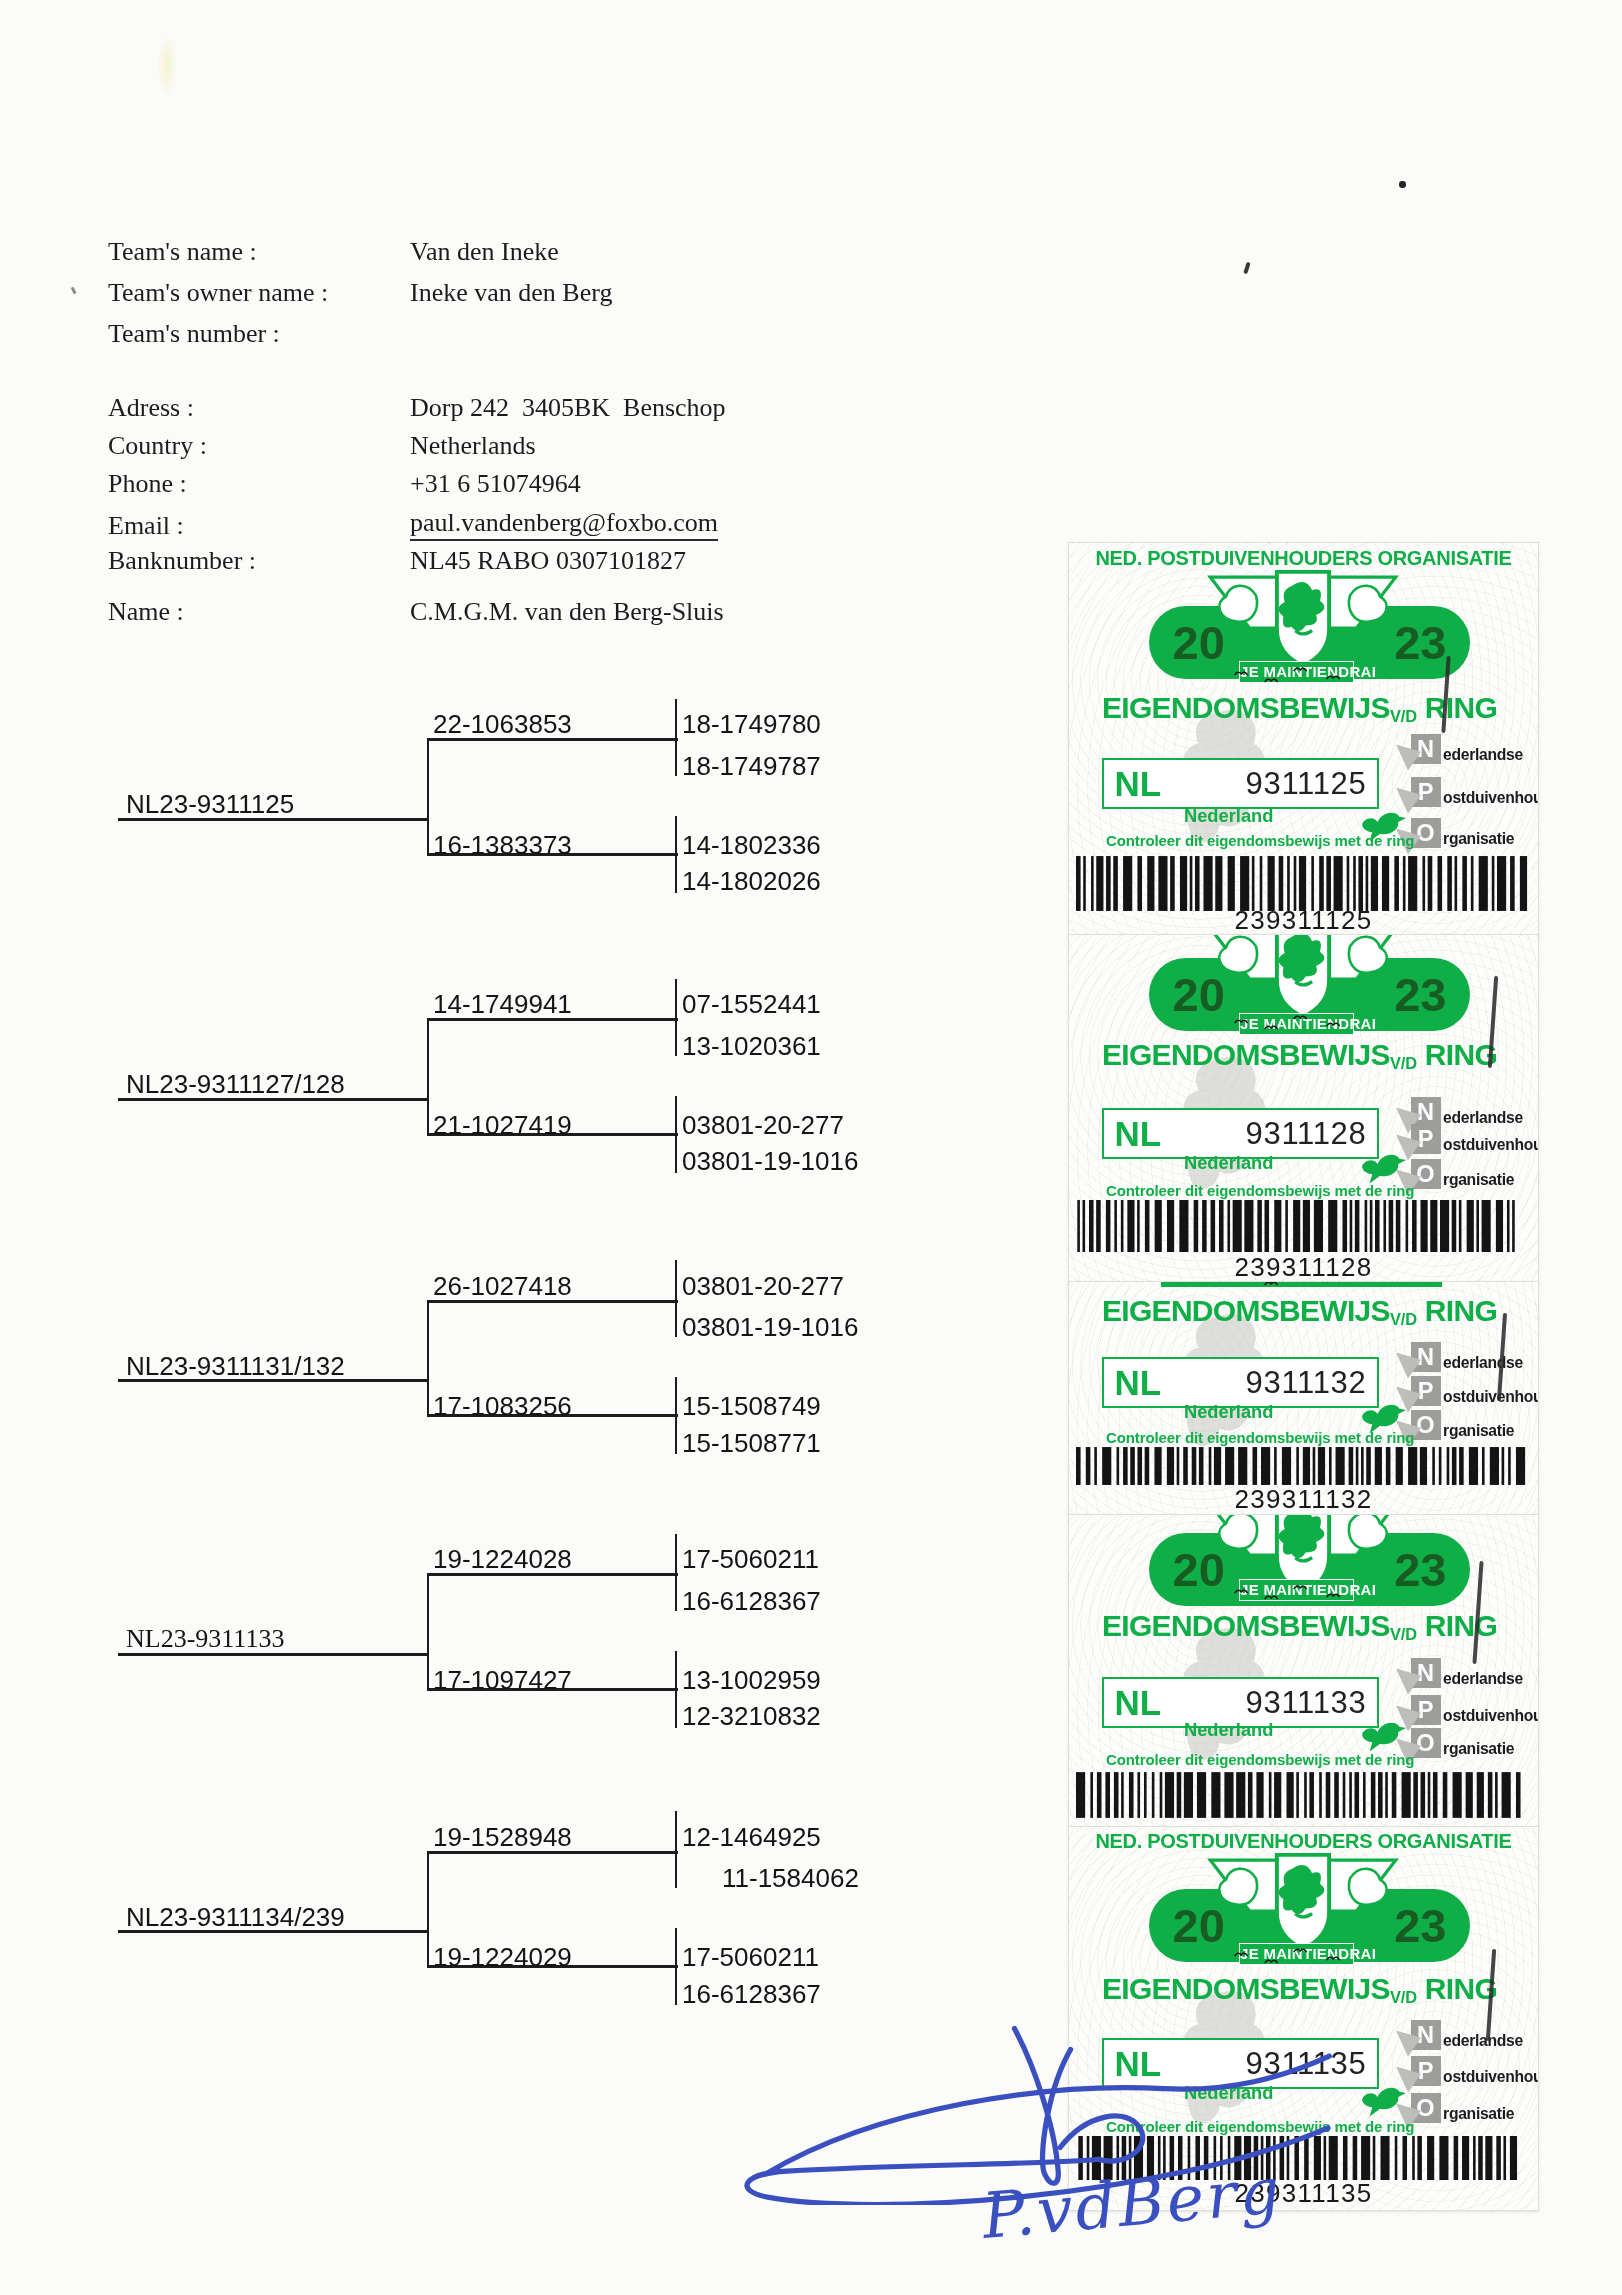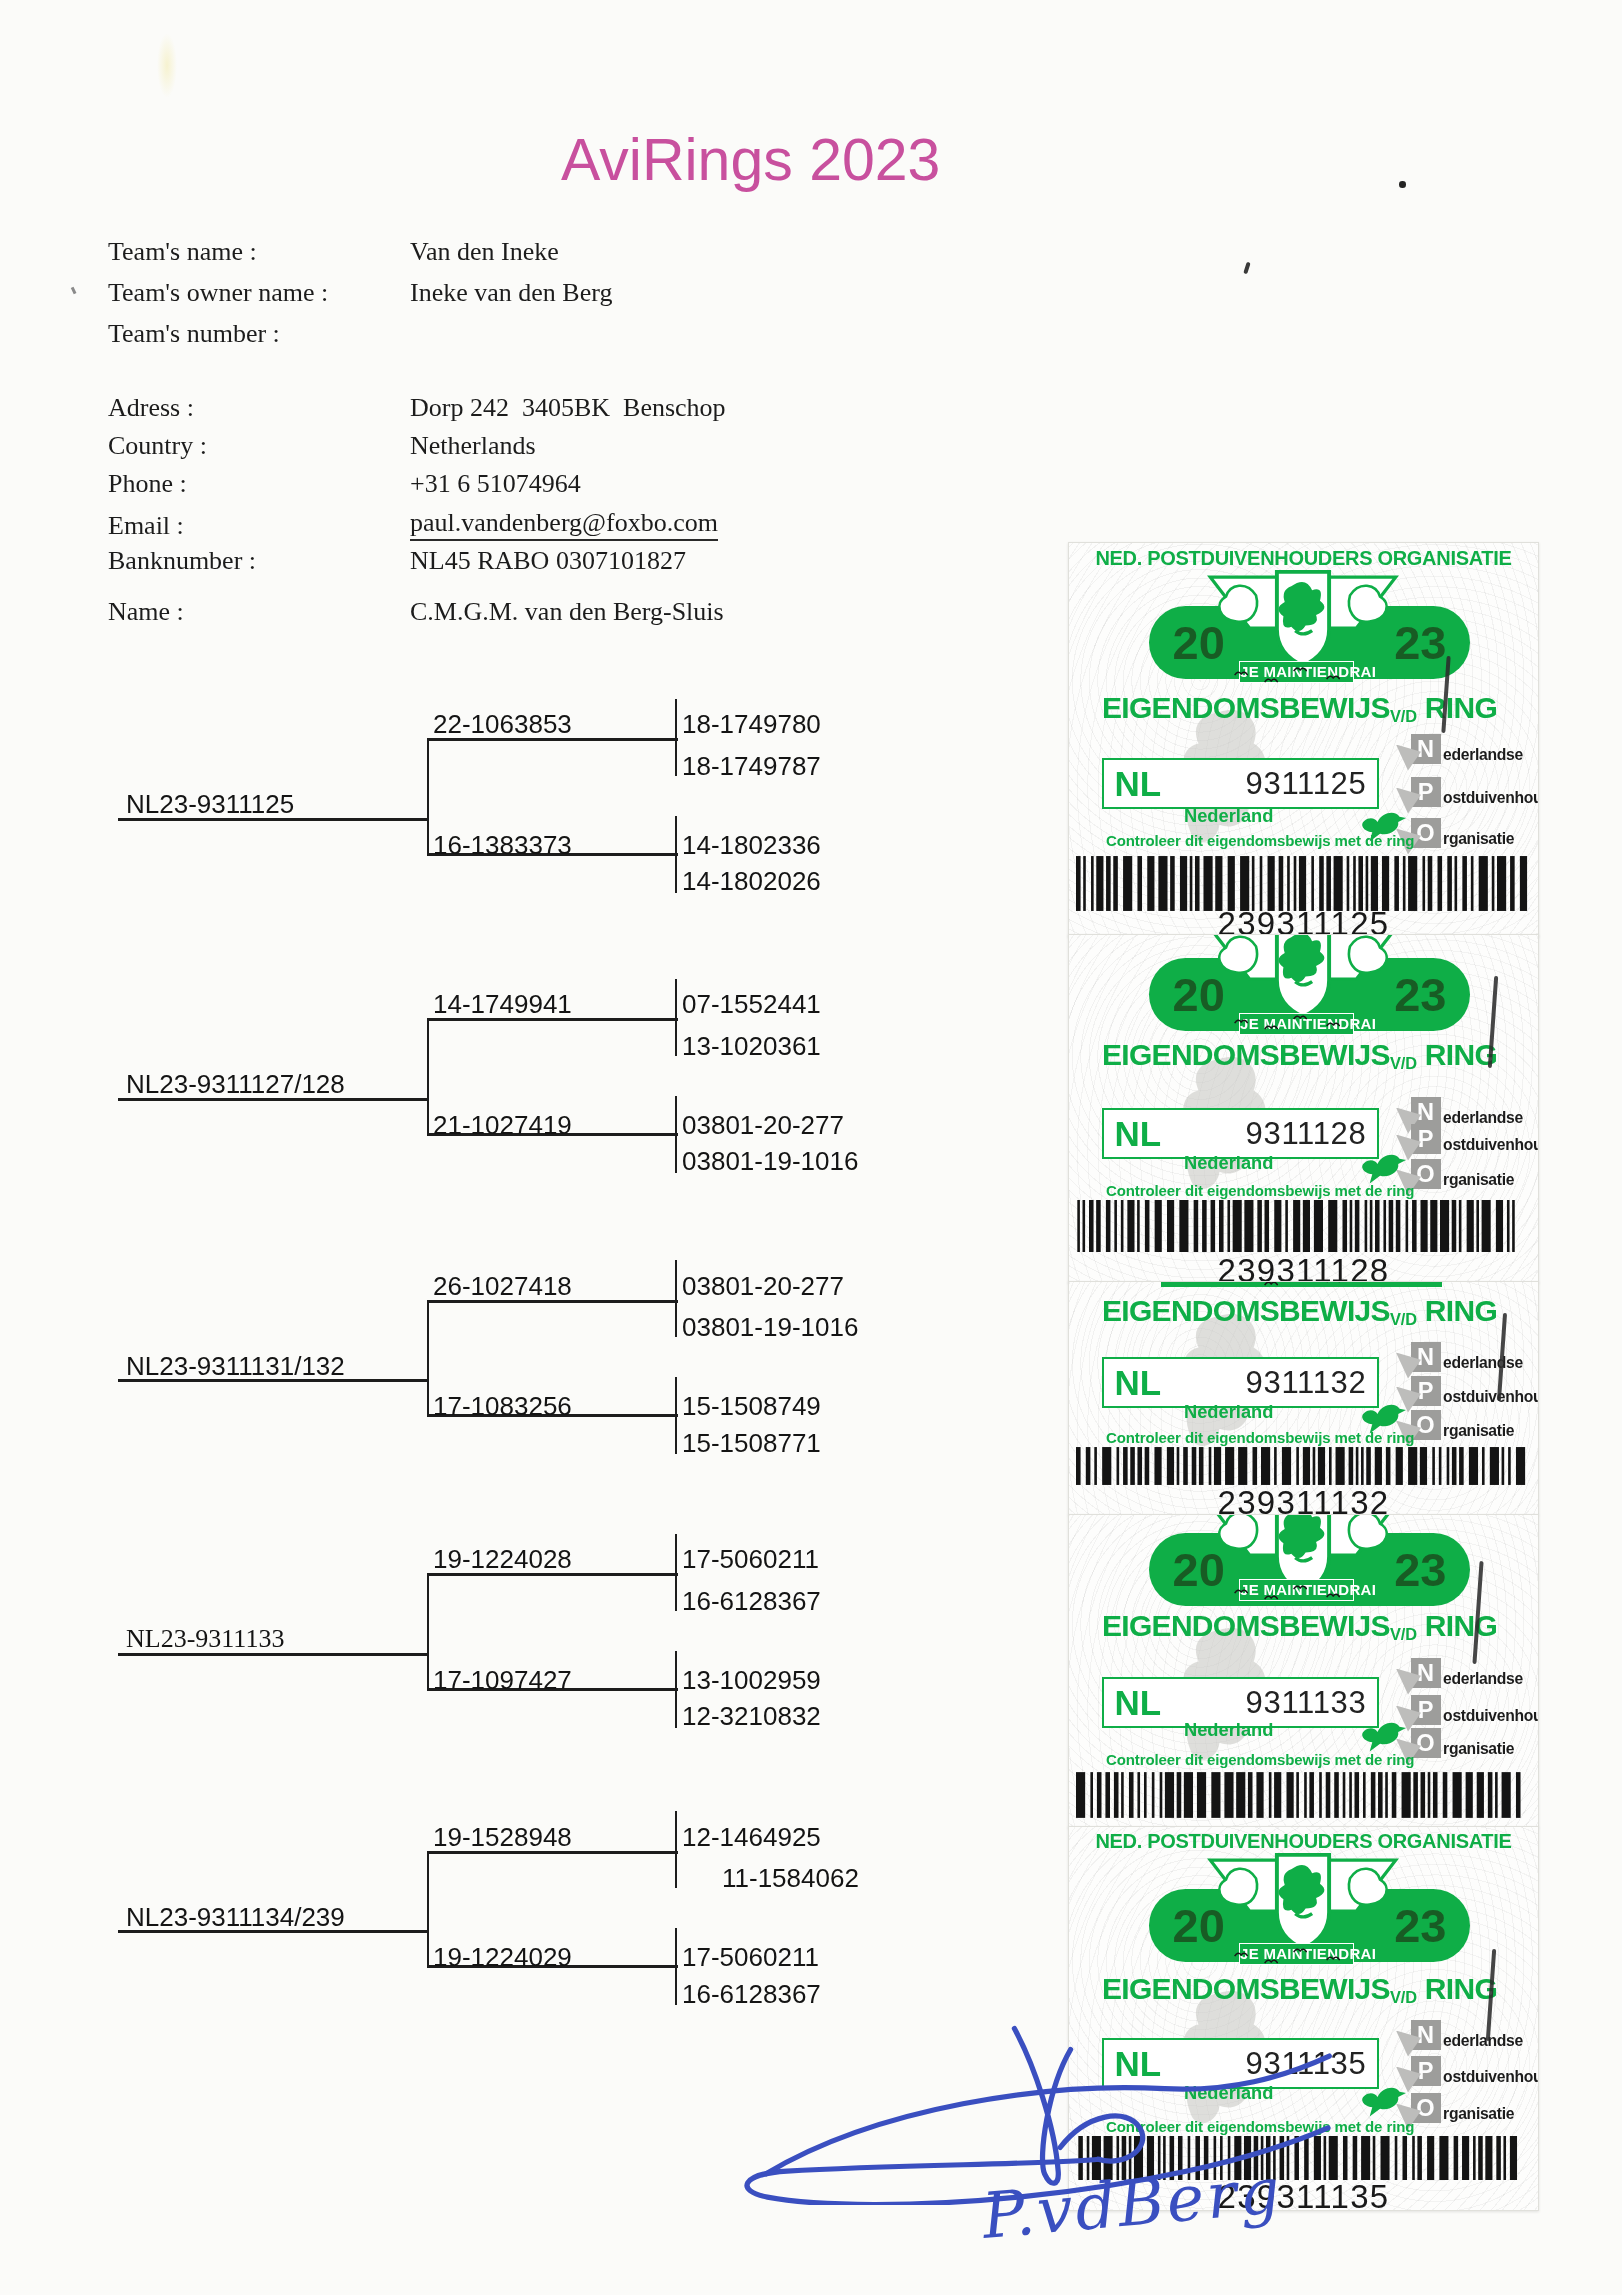--- a/index.html
+++ b/index.html
@@ -43,21 +43,21 @@
   .npo-row{position:absolute;left:327px;display:flex;}
   .npo-arrow{width:25px;height:26px;background:#bdbdbb;clip-path:polygon(0 0,100% 28%,48% 100%);
              margin-right:-10.5px;margin-top:10.5px;}
   .npo-tile{width:30px;height:30px;background:#9d9d9b;color:#fdfdfd;font-weight:bold;font-size:23.6px;
             display:flex;align-items:center;justify-content:center;flex:none;}
   .npo-word{font-weight:bold;font-size:15.7px;color:#1c1c1c;letter-spacing:-0.3px;margin-left:2.6px;
             margin-top:11.8px;white-space:nowrap;}
   .check{position:absolute;left:37px;font-weight:bold;font-size:15px;color:var(--green);
          white-space:nowrap;letter-spacing:-0.1px;}
   .barcode{position:absolute;left:6.5px;width:455px;}
-  .barnum{position:absolute;left:0;width:100%;text-align:center;font-size:33px;line-height:1;
+  .barnum{position:absolute;left:0;width:100%;text-align:center;font-size:26px;line-height:1;
           color:#191919;letter-spacing:1.3px;}
   .penmark{position:absolute;width:3.9px;background:#2c2c2c;border-radius:2px;transform:rotate(4deg);opacity:.88;}
   .mapblob{position:absolute;opacity:.8;}
   .bird{position:absolute;}
   .sliver{position:absolute;background:var(--green);}
   
   .sig-svg{position:absolute;left:707px;top:2009px;z-index:30;}
   .sig-name{position:absolute;left:982px;top:2167px;z-index:30;font-family:"DejaVu Serif",serif;
             font-style:italic;font-size:63px;color:var(--blue);transform:rotate(-5deg);
             letter-spacing:2.6px;white-space:nowrap;}
@@ -67,21 +67,20 @@
 </head>
 <body>
 
 <div class="page">
 
   <div class="speck" style="left:157px;top:33px;width:19.6px;height:65px;background:radial-gradient(ellipse,#f3ecb4 0%,transparent 70%);opacity:.6;"></div>
   <div class="speck" style="left:1399px;top:181px;width:6.5px;height:6.5px;border-radius:50%;background:#242424;"></div>
   <div class="speck" style="left:1245px;top:262px;width:3.9px;height:11.8px;background:#3a3a3a;border-radius:2px;transform:rotate(18deg);"></div>
   <div class="speck" style="left:72px;top:287px;width:3.3px;height:6.5px;background:#8a8a8a;transform:rotate(-25deg);"></div>
 
-  <div class="doc-title">AviRings 2023</div>
 
   <div id="info-host">
       <div class="info-row" style="top: 237px;">
         <div class="info-label">Team's name :</div>
         <div class="info-value">Van den Ineke</div>
       </div>
       <div class="info-row" style="top: 278px;">
         <div class="info-label">Team's owner name :</div>
         <div class="info-value">Ineke van den Berg</div>
       </div>

